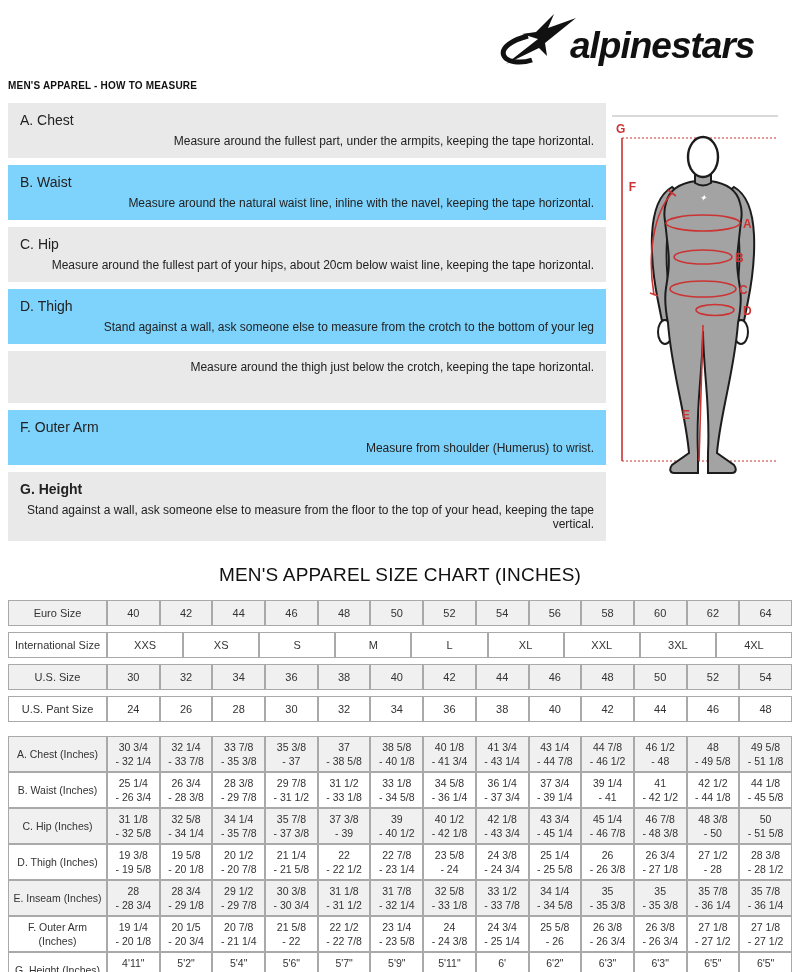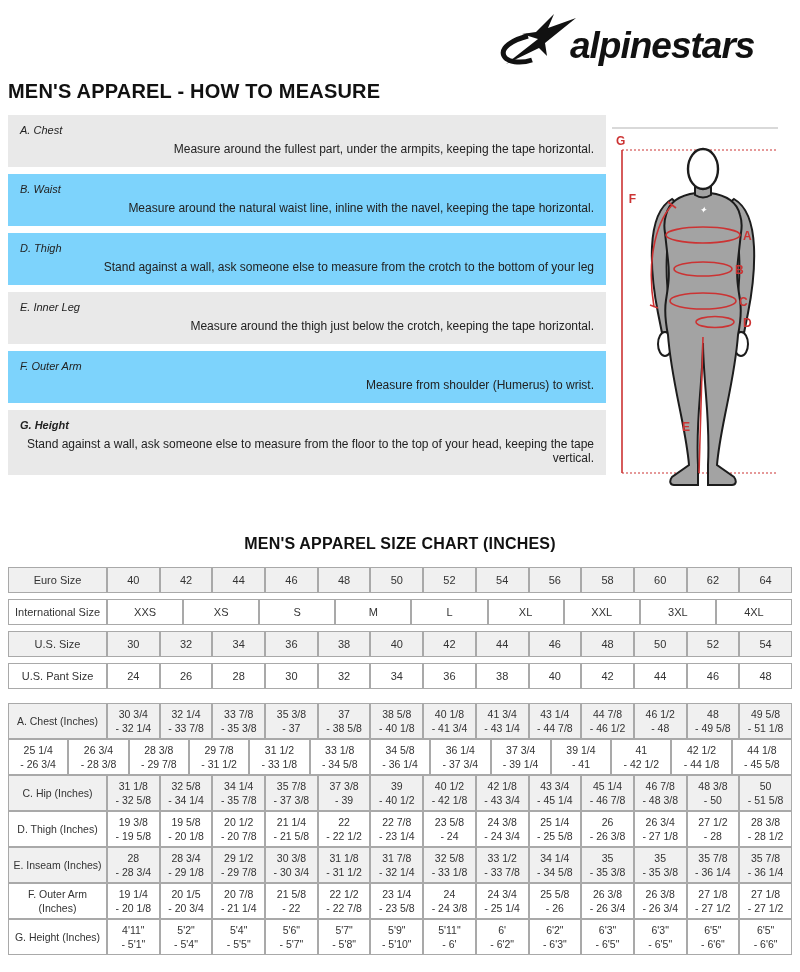--- a/index.html
+++ b/index.html
@@ -9,43 +9,43 @@
     font-family:"Liberation Sans", sans-serif;
     color:#222;
   }
   .page { padding:8px 8px 0 8px; }
 
   
   .logo-wrap { display:flex; justify-content:flex-end; margin-top:4px; }
 
   
   h1.howto {
-    font-size:20px; font-weight:bold; color:#111;
+    font-size:10px; font-weight:bold; color:#111;
     margin:10px 0 12px 0; letter-spacing:0.2px;
   }
 
   
   .measure-area { display:flex; align-items:flex-start; }
   .measure-col { flex:1 1 auto; }
   .figure-col { flex:0 0 184px; margin-left:2px; }
 
   .mblock {
     padding:9px 12px 10px 12px;
     margin-bottom:7px;
     min-height:52px;
     background:#7dd3fc;
   }
   .mblock.shaded { background:#e9e9e9; }
-  .mblock .mtitle { font-size:11px; color:#222; margin-bottom:6px;font-style:italic; }
+  .mblock .mtitle { font-size:14px; color:#222; margin-bottom:6px; }
   .mblock.boldlabel .mtitle { font-weight:bold; }
   .mblock .mdesc { font-size:12px; color:#222;text-align:right; }
 
   
   h2.chart-title {
-    text-align:center; font-size:16px; font-weight:bold; color:#111;
+    text-align:center; font-size:19px; font-weight:normal; color:#111;
     margin:16px 0 14px 0; letter-spacing:0.2px;
   }
 
   
   .size-chart { width:784px; }
   .srow { display:flex; gap:0; margin-bottom:6px; }
   .srow .cell {
     border:1px solid #a9a9a9;
     background:#fff;
     display:flex; align-items:center; justify-content:center;
@@ -83,26 +83,29 @@
 
     <div class="measure-col">
         <div class="mblock shaded">
           <div class="mtitle">A. Chest</div>
           <div class="mdesc">Measure around the fullest part, under the armpits, keeping the tape horizontal.</div>
         </div>
         <div class="mblock">
           <div class="mtitle">B. Waist</div>
           <div class="mdesc">Measure around the natural waist line, inline with the navel, keeping the tape horizontal.</div>
         </div>
+        <div class="mblock shaded">
+          <div class="mtitle">C. Hip</div>
+          <div class="mdesc">Measure around the fullest part of your hips, about 20cm below waist line, keeping the tape horizontal.</div>
+        </div>
         <div class="mblock">
           <div class="mtitle">D. Thigh</div>
           <div class="mdesc">Stand against a wall, ask someone else to measure from the crotch to the bottom of your leg</div>
         </div>
         <div class="mblock shaded">
-          <div class="mtitle">E. Inner Leg</div>
           <div class="mdesc">Measure around the thigh just below the crotch, keeping the tape horizontal.</div>
         </div>
         <div class="mblock">
           <div class="mtitle">F. Outer Arm</div>
           <div class="mdesc">Measure from shoulder (Humerus) to wrist.</div>
         </div>
         <div class="mblock shaded boldlabel">
           <div class="mtitle">G. Height</div>
           <div class="mdesc">Stand against a wall, ask someone else to measure from the floor to the top of your head, keeping the tape vertical.</div>
         </div>
@@ -242,20 +245,21 @@
         <div class="cell datacell">44 7/8
 - 46 1/2</div>
         <div class="cell datacell">46 1/2
 - 48</div>
         <div class="cell datacell">48
 - 49 5/8</div>
         <div class="cell datacell">49 5/8
 - 51 1/8</div>
       </div>
       <div class="srow bodyrow">
+        <div class="cell labelcell">B. Waist (Inches)</div>
         <div class="cell datacell">25 1/4
 - 26 3/4</div>
         <div class="cell datacell">26 3/4
 - 28 3/8</div>
         <div class="cell datacell">28 3/8
 - 29 7/8</div>
         <div class="cell datacell">29 7/8
 - 31 1/2</div>
         <div class="cell datacell">31 1/2
 - 33 1/8</div>

